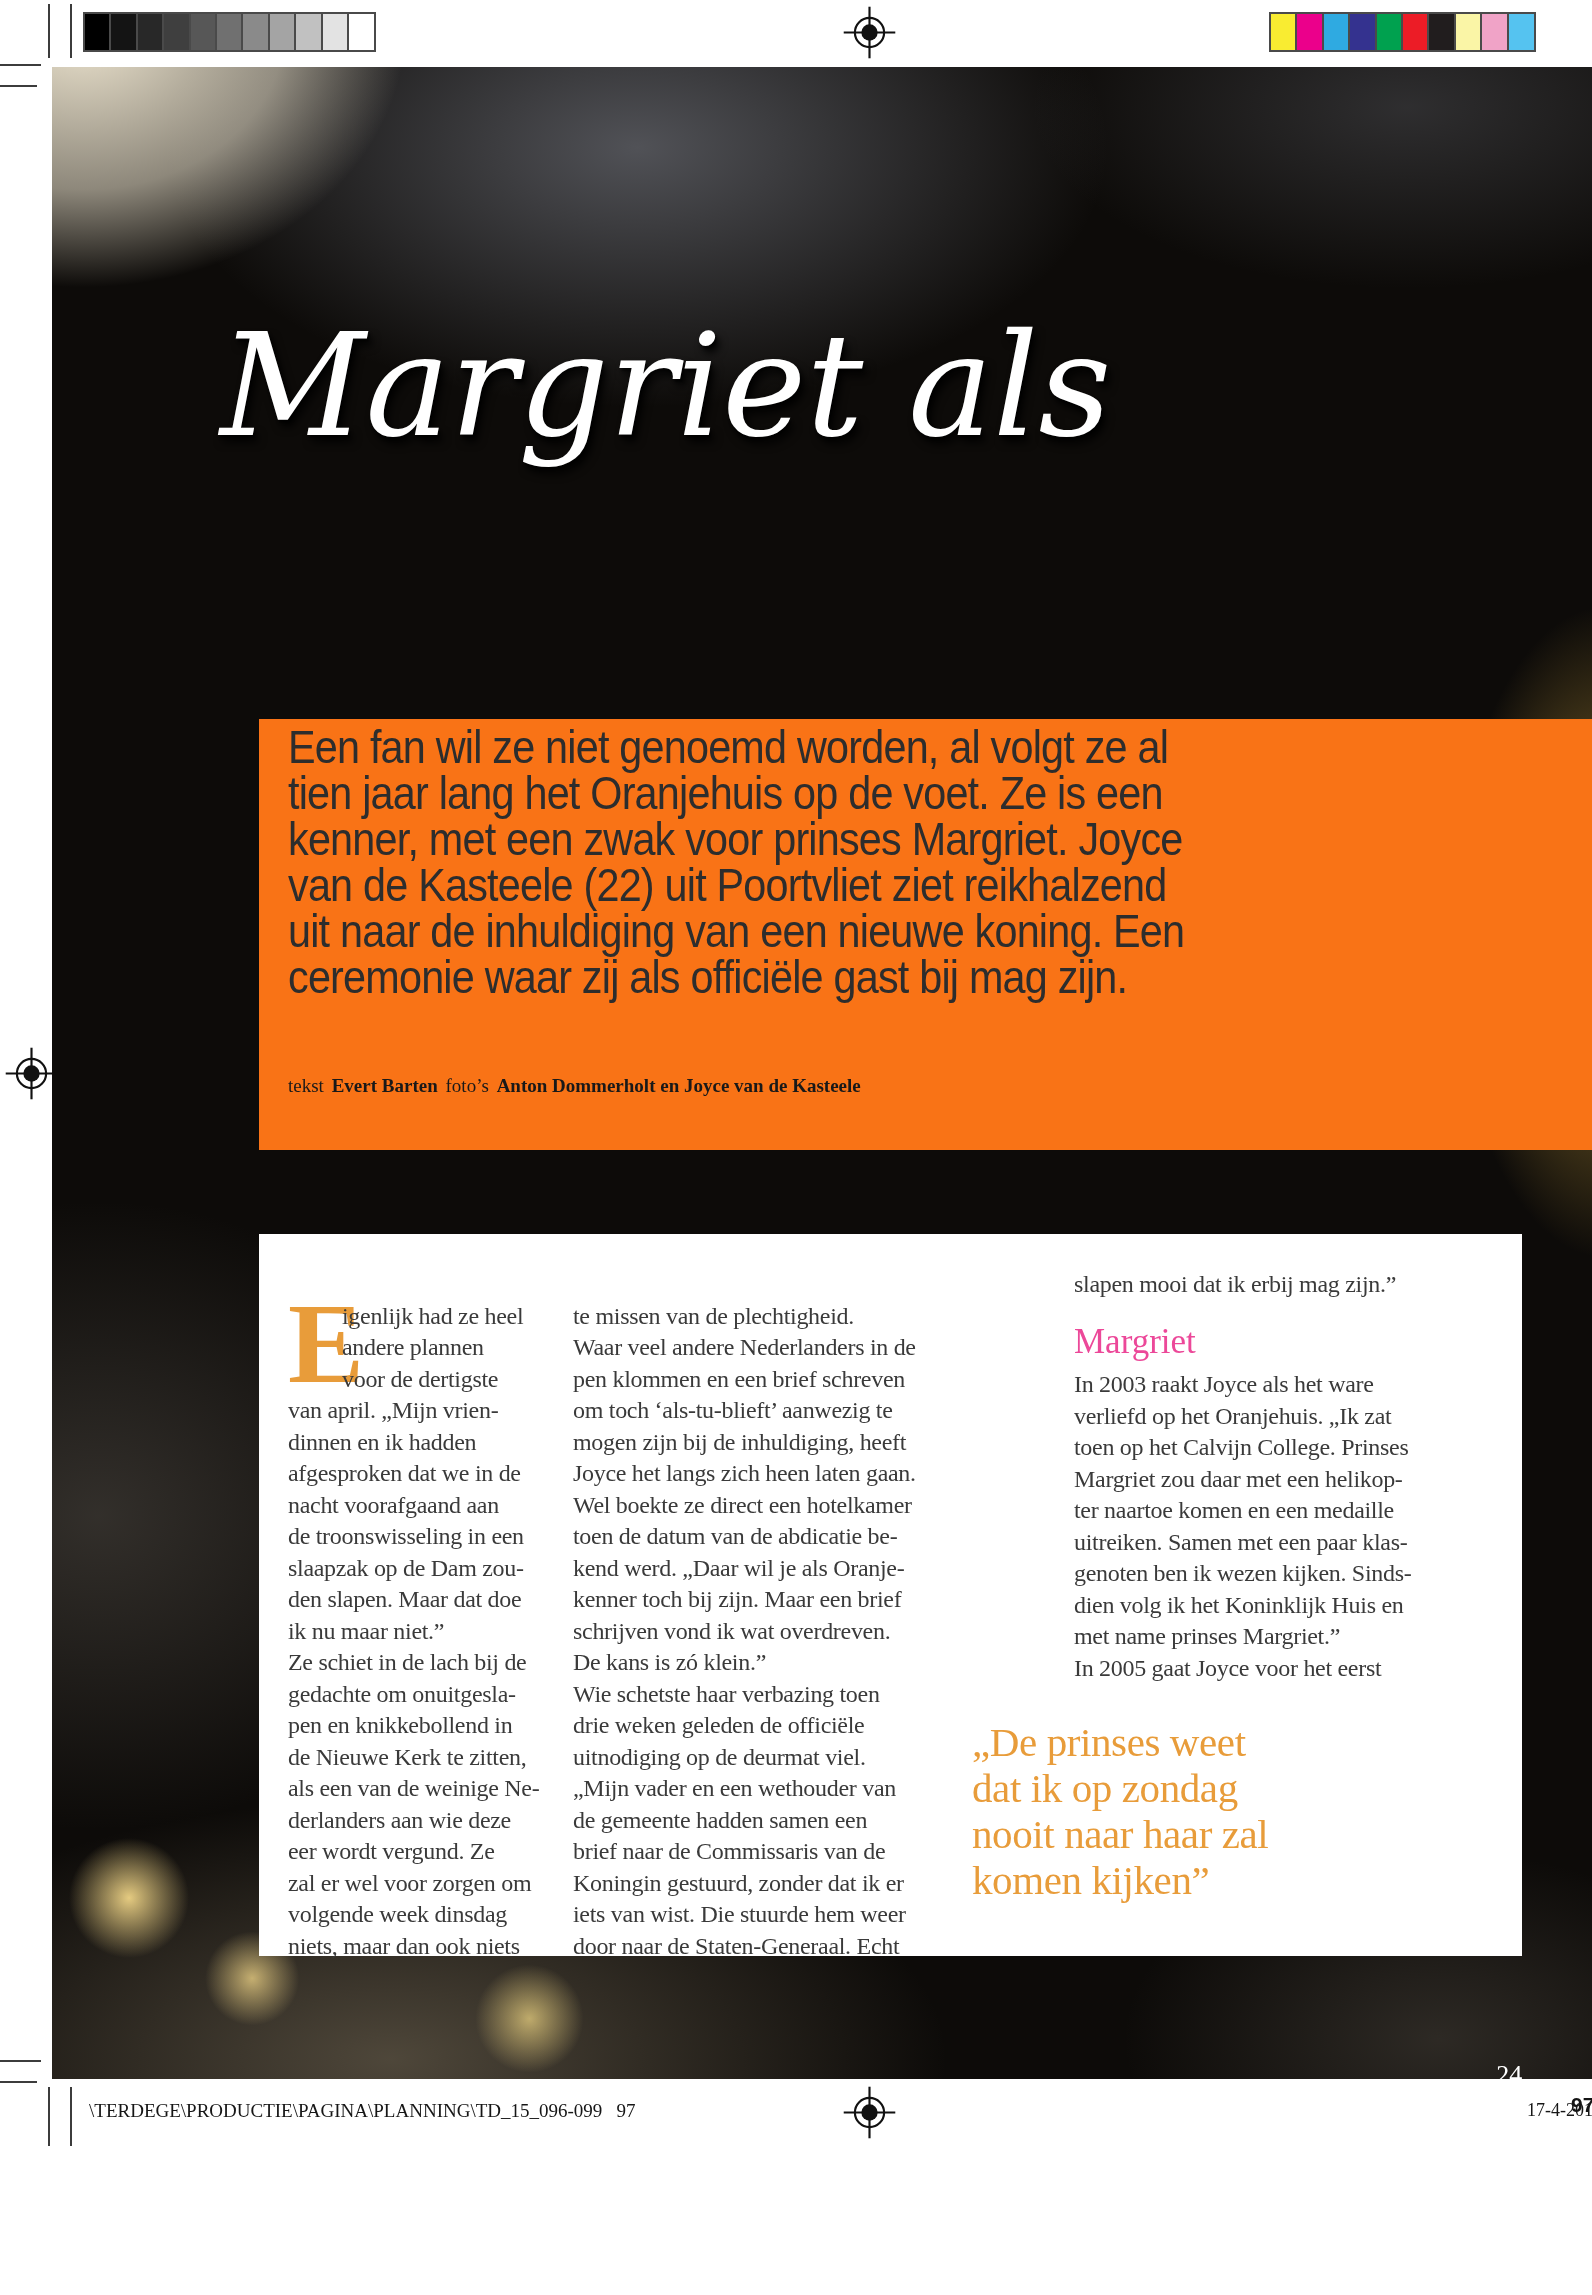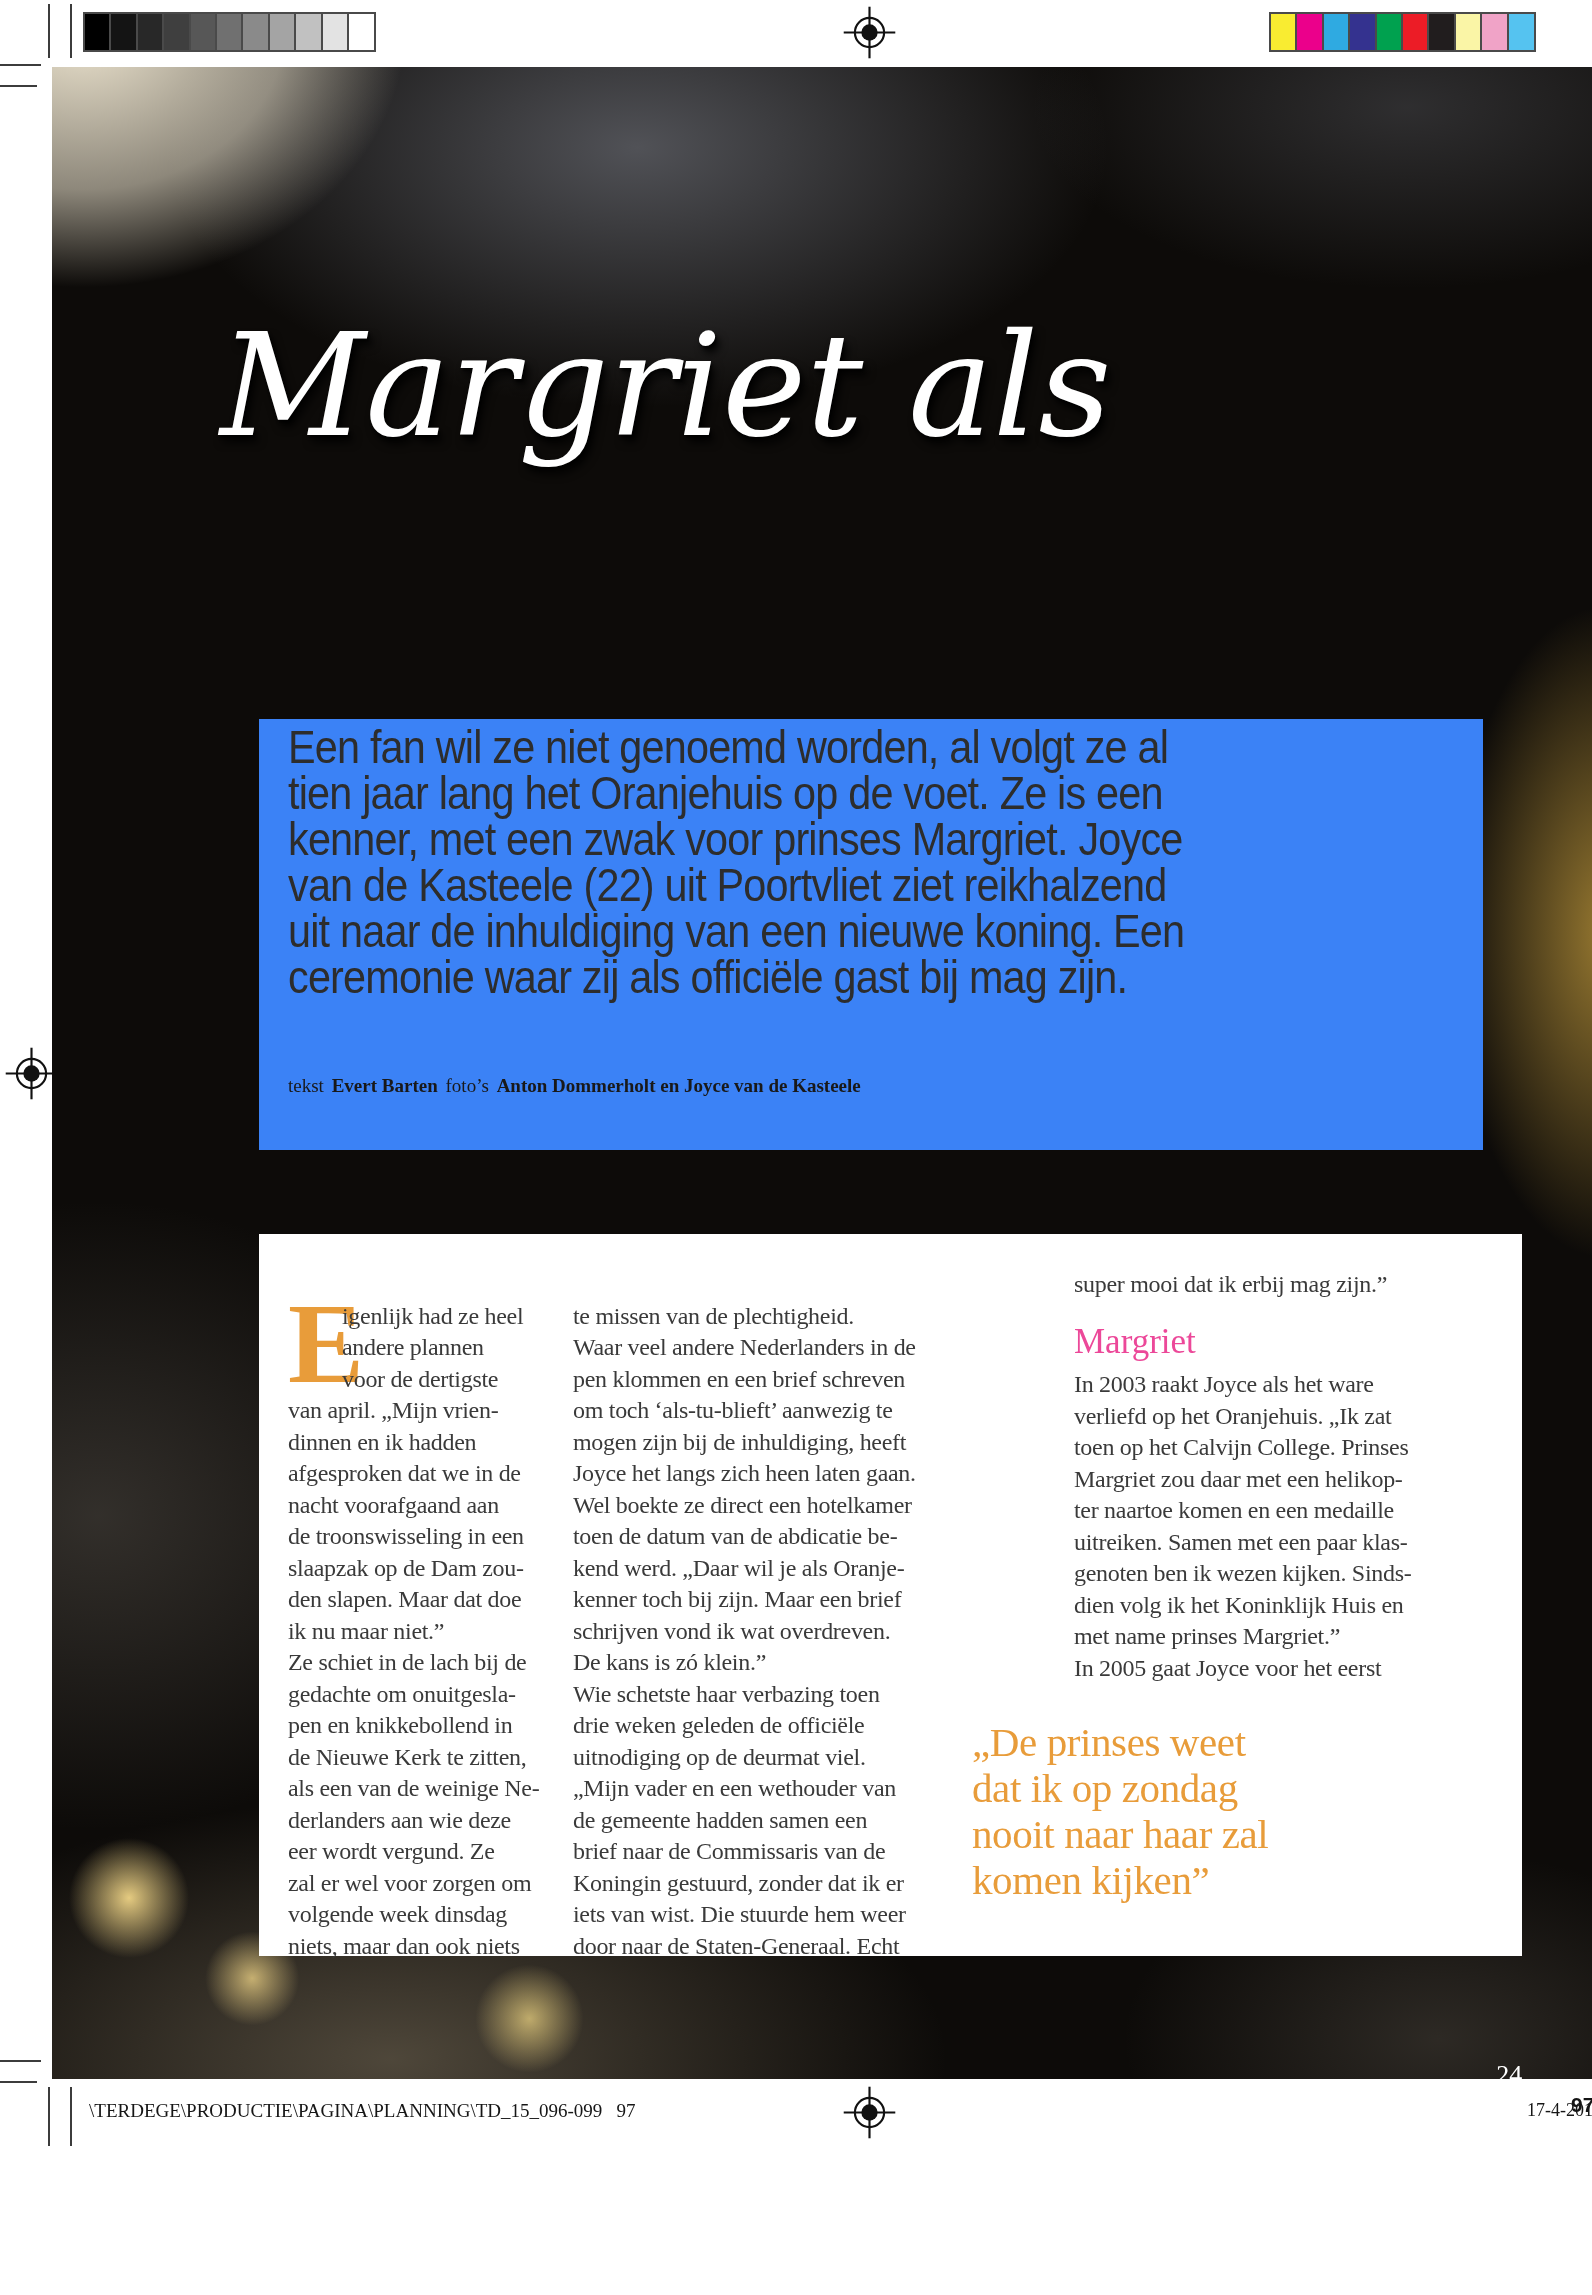--- a/index.html
+++ b/index.html
@@ -30,21 +30,21 @@
       radial-gradient(ellipse 535px 449px at 3% 72%, rgba(112,106,98,0.38) 0%, rgba(112,106,98,0) 70%),
       radial-gradient(ellipse 449px 268px at 90% 98%, rgba(120,112,100,0.30) 0%, rgba(120,112,100,0) 70%),
       #0d0b09;}
 
   
   #title{position:absolute;left:220px;top:304px;color:#ffffff;
     font-family:"DejaVu Serif",serif;font-style:italic;font-size:142px;line-height:166px;
     text-shadow:4.3px 7px 8.6px rgba(0,0,0,0.9),1.7px 2.6px 2.6px rgba(0,0,0,0.65);}
 
   
-  #intro-panel{position:absolute;left:259px;top:719px;width:1224px;height:431px;background:#3b82f6;}
+  #intro-panel{position:absolute;left:259px;top:719px;width:1334px;height:431px;background:#f97316;}
   #intro-text{position:absolute;left:29px;top:5.2px;width:1346px;
     font-family:"Liberation Sans",sans-serif;font-size:47px;line-height:46px;letter-spacing:-0.9px;
     color:#2d2d2d;white-space:pre-line;transform:scaleX(0.88);transform-origin:left top;}
   #byline{position:absolute;left:29px;top:356px;font-size:19px;color:#191919;}
   #byline .bold{font-weight:bold;}
   #byline span{margin-right:7.8px;}
 
   
   #body-panel{position:absolute;left:259px;top:1234px;width:1263px;height:722px;background:#ffffff;}
   #columns{position:absolute;left:29px;top:35px;display:flex;align-items:flex-start;}
@@ -199,21 +199,21 @@
 drie weken geleden de officiële
 uitnodiging op de deurmat viel.
 „Mijn vader en een wethouder van
 de gemeente hadden samen een
 brief naar de Commissaris van de
 Koningin gestuurd, zonder dat ik er
 iets van wist. Die stuurde hem weer
 door naar de Staten-Generaal. Echt</span>
       </div>
       <div id="col3">
-        <div class="body-text">super mooi dat ik erbij mag zijn.”</div>
+        <div class="body-text">slapen mooi dat ik erbij mag zijn.”</div>
         <h3 id="subhead" style="color: #ec4899;">Margriet</h3>
         <div class="body-text">In 2003 raakt Joyce als het ware
 verliefd op het Oranjehuis. „Ik zat
 toen op het Calvijn College. Prinses
 Margriet zou daar met een helikop-
 ter naartoe komen en een medaille
 uitreiken. Samen met een paar klas-
 genoten ben ik wezen kijken. Sinds-
 dien volg ik het Koninklijk Huis en
 met name prinses Margriet.”

